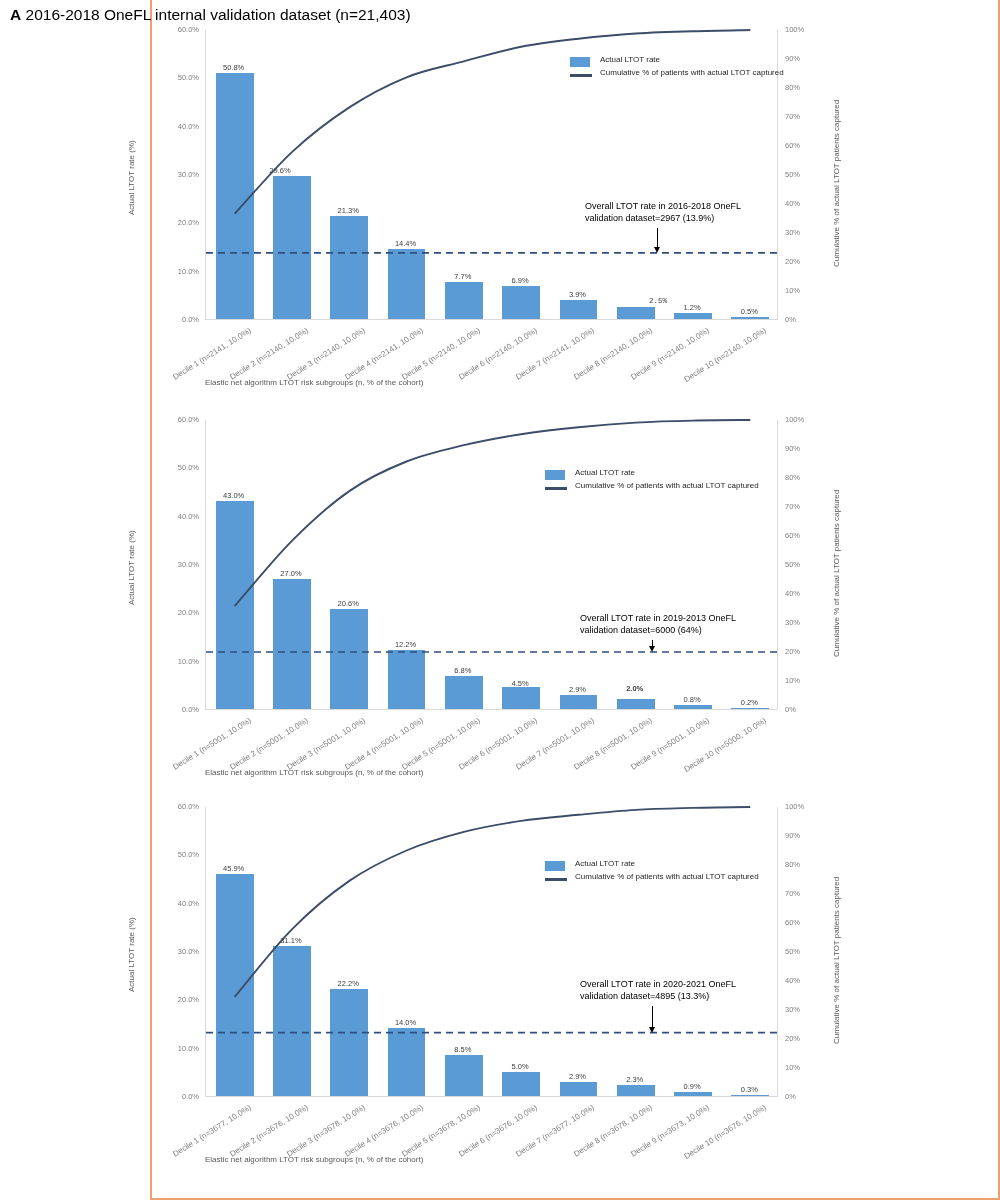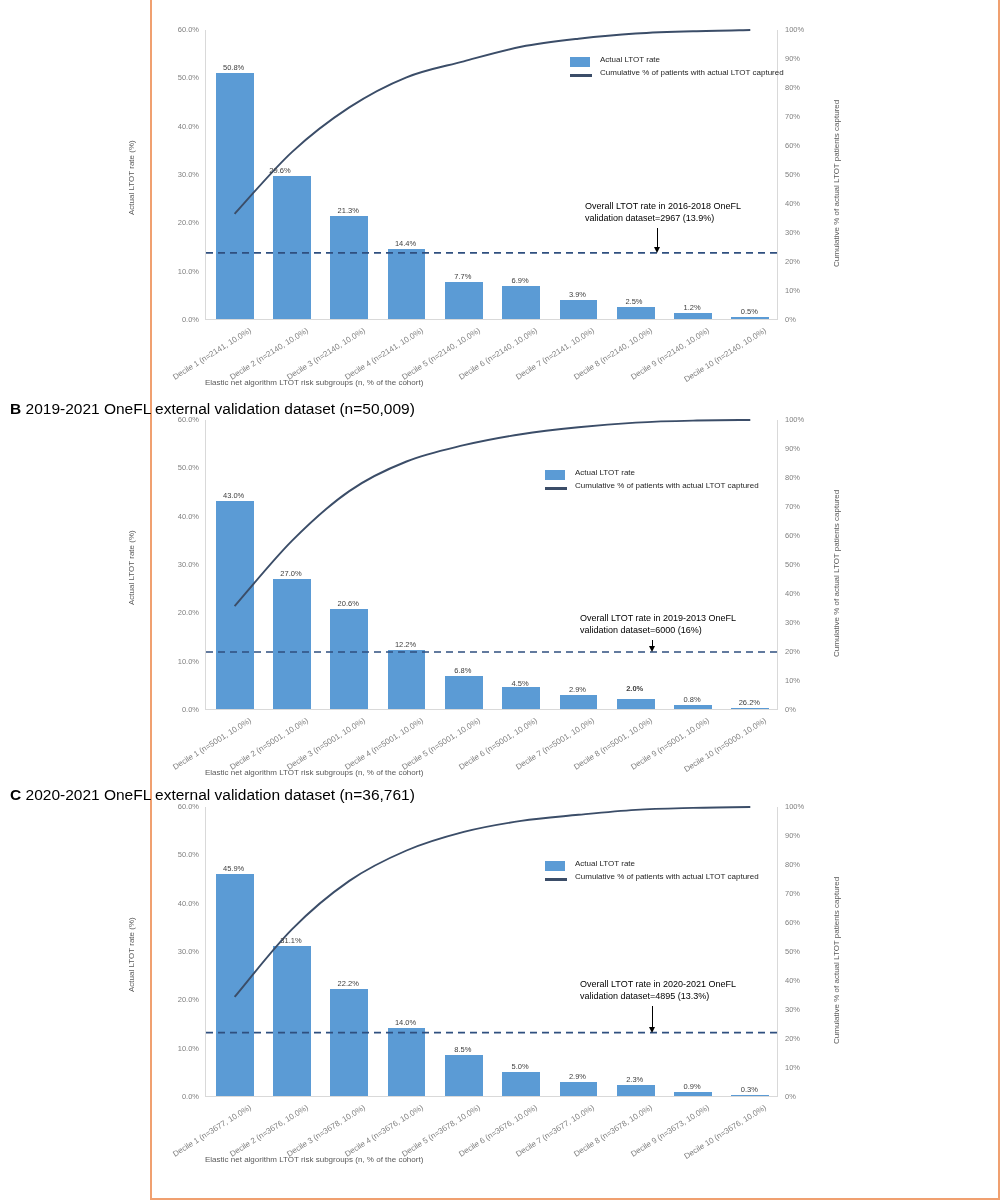--- a/index.html
+++ b/index.html
@@ -84,20 +84,21 @@
   }
   svg.overlay{ position:absolute; left:0; top:0; overflow:visible; }
 </style>
 </head>
 <body>
 
 <div id="figure-frame"></div>
 <div id="frame-right"></div>
 <div id="panels-root">
     <div class="panel" style="top: 0px; height: 390px;">
+      <div class="panel-title" style="top: 6px;"><b>A</b> <span>2016-2018 OneFL internal validation dataset (n=21,403)</span></div>
       <div class="plot" style="left: 205px; top: 30px; width: 573px; height: 290px;">
         <div class="bar" style="left: 9.741px; width: 37.818px; height: 245.533px;"></div>
         <div class="bar" style="left: 67.041px; width: 37.818px; height: 143.067px;"></div>
         <div class="bar" style="left: 124.341px; width: 37.818px; height: 102.95px;"></div>
         <div class="bar" style="left: 181.641px; width: 37.818px; height: 69.6px;"></div>
         <div class="bar" style="left: 238.941px; width: 37.818px; height: 37.2167px;"></div>
         <div class="bar" style="left: 296.241px; width: 37.818px; height: 33.35px;"></div>
         <div class="bar" style="left: 353.541px; width: 37.818px; height: 18.85px;"></div>
         <div class="bar" style="left: 410.841px; width: 37.818px; height: 12.0833px;"></div>
         <div class="bar" style="left: 468.141px; width: 37.818px; height: 5.8px;"></div>
@@ -135,21 +136,21 @@
       <div class="barlabel" style="left: 318.25px; width: 60px; top: 206.05px;">21.3%</div>
       <div class="xlabel" style="left: 262.25px; width: 100px; top: 326px;">Decile 3 (n=2140, 10.0%)</div>
       <div class="barlabel" style="left: 375.55px; width: 60px; top: 239.4px;">14.4%</div>
       <div class="xlabel" style="left: 319.55px; width: 100px; top: 326px;">Decile 4 (n=2141, 10.0%)</div>
       <div class="barlabel" style="left: 432.85px; width: 60px; top: 271.783px;">7.7%</div>
       <div class="xlabel" style="left: 376.85px; width: 100px; top: 326px;">Decile 5 (n=2140, 10.0%)</div>
       <div class="barlabel" style="left: 490.15px; width: 60px; top: 275.65px;">6.9%</div>
       <div class="xlabel" style="left: 434.15px; width: 100px; top: 326px;">Decile 6 (n=2140, 10.0%)</div>
       <div class="barlabel" style="left: 547.45px; width: 60px; top: 290.15px;">3.9%</div>
       <div class="xlabel" style="left: 491.45px; width: 100px; top: 326px;">Decile 7 (n=2141, 10.0%)</div>
-      <div class="barlabel" style="left: 604px; width: 60px; top: 296.917px;">2.5%</div>
+      <div class="barlabel" style="left: 628px; width: 60px; top: 296.917px; font-family: Liberation Mono, monospace;">2.5%</div>
       <div class="xlabel" style="left: 548.75px; width: 100px; top: 326px;">Decile 8 (n=2140, 10.0%)</div>
       <div class="barlabel" style="left: 662.05px; width: 60px; top: 303.2px;">1.2%</div>
       <div class="xlabel" style="left: 606.05px; width: 100px; top: 326px;">Decile 9 (n=2140, 10.0%)</div>
       <div class="barlabel" style="left: 719.35px; width: 60px; top: 306.583px;">0.5%</div>
       <div class="xlabel" style="left: 663.35px; width: 100px; top: 326px;">Decile 10 (n=2140, 10.0%)</div>
       <div class="legend" style="left: 570px; top: 55px;">
         <div class="legend-row">
           <span class="legend-swatch"></span>
           <span class="legend-text">Actual LTOT rate</span>
         </div>
@@ -159,21 +160,20 @@
         </div>
       </div>
       <div class="annot" style="left: 585px; top: 200px;">
         <div>Overall LTOT rate in 2016-2018 OneFL</div>
         <div>validation dataset=2967 (13.9%)</div>
       </div>
       <div class="annot-arrow" style="left: 657px; top: 228px; height: 18.8167px;"></div>
       <div class="annot-head" style="left: 654px; top: 246.817px;"></div>
     </div>
     <div class="panel" style="top: 390px; height: 390px;">
-      <div class="panel-title" style="top: 10px;"><b>B</b> <span>2019-2021 OneFL external validation dataset (n=50,009)</span></div>
       <div class="plot" style="left: 205px; top: 30px; width: 573px; height: 290px;">
         <div class="bar" style="left: 9.741px; width: 37.818px; height: 207.833px;"></div>
         <div class="bar" style="left: 67.041px; width: 37.818px; height: 130.5px;"></div>
         <div class="bar" style="left: 124.341px; width: 37.818px; height: 99.5667px;"></div>
         <div class="bar" style="left: 181.641px; width: 37.818px; height: 58.9667px;"></div>
         <div class="bar" style="left: 238.941px; width: 37.818px; height: 32.8667px;"></div>
         <div class="bar" style="left: 296.241px; width: 37.818px; height: 21.75px;"></div>
         <div class="bar" style="left: 353.541px; width: 37.818px; height: 14.0167px;"></div>
         <div class="bar" style="left: 410.841px; width: 37.818px; height: 9.66667px;"></div>
         <div class="bar" style="left: 468.141px; width: 37.818px; height: 3.86667px;"></div>
@@ -215,41 +215,40 @@
       <div class="barlabel" style="left: 432.85px; width: 60px; top: 276.133px;">6.8%</div>
       <div class="xlabel" style="left: 376.85px; width: 100px; top: 326px;">Decile 5 (n=5001, 10.0%)</div>
       <div class="barlabel" style="left: 490.15px; width: 60px; top: 289px;">4.5%</div>
       <div class="xlabel" style="left: 434.15px; width: 100px; top: 326px;">Decile 6 (n=5001, 10.0%)</div>
       <div class="barlabel" style="left: 547.45px; width: 60px; top: 294.983px;">2.9%</div>
       <div class="xlabel" style="left: 491.45px; width: 100px; top: 326px;">Decile 7 (n=5001, 10.0%)</div>
       <div class="barlabel" style="left: 604.75px; width: 60px; top: 294px; font-weight: bold;">2.0%</div>
       <div class="xlabel" style="left: 548.75px; width: 100px; top: 326px;">Decile 8 (n=5001, 10.0%)</div>
       <div class="barlabel" style="left: 662.05px; width: 60px; top: 305.133px;">0.8%</div>
       <div class="xlabel" style="left: 606.05px; width: 100px; top: 326px;">Decile 9 (n=5001, 10.0%)</div>
-      <div class="barlabel" style="left: 719.35px; width: 60px; top: 307.8px;">26.2%</div>
+      <div class="barlabel" style="left: 719.35px; width: 60px; top: 307.8px;">0.2%</div>
       <div class="xlabel" style="left: 663.35px; width: 100px; top: 326px;">Decile 10 (n=5000, 10.0%)</div>
       <div class="legend" style="left: 545px; top: 78px;">
         <div class="legend-row">
           <span class="legend-swatch"></span>
           <span class="legend-text">Actual LTOT rate</span>
         </div>
         <div class="legend-row">
           <span class="legend-line"></span>
           <span class="legend-text">Cumulative % of patients with actual LTOT captured</span>
         </div>
       </div>
       <div class="annot" style="left: 580px; top: 222px;">
         <div>Overall LTOT rate in 2019-2013 OneFL</div>
-        <div>validation dataset=6000 (16%)</div>
+        <div>validation dataset=6000 (64%)</div>
       </div>
       <div class="annot-arrow" style="left: 652px; top: 250px; height: 6px;"></div>
       <div class="annot-head" style="left: 649px; top: 256px;"></div>
     </div>
     <div class="panel" style="top: 775px; height: 425px;">
-      <div class="panel-title" style="top: 11px;"><b>C</b> <span>2020-2021 OneFL external validation dataset (n=36,761)</span></div>
       <div class="plot" style="left: 205px; top: 32px; width: 573px; height: 290px;">
         <div class="bar" style="left: 9.741px; width: 37.818px; height: 221.85px;"></div>
         <div class="bar" style="left: 67.041px; width: 37.818px; height: 150.317px;"></div>
         <div class="bar" style="left: 124.341px; width: 37.818px; height: 107.3px;"></div>
         <div class="bar" style="left: 181.641px; width: 37.818px; height: 67.6667px;"></div>
         <div class="bar" style="left: 238.941px; width: 37.818px; height: 41.0833px;"></div>
         <div class="bar" style="left: 296.241px; width: 37.818px; height: 24.1667px;"></div>
         <div class="bar" style="left: 353.541px; width: 37.818px; height: 14.0167px;"></div>
         <div class="bar" style="left: 410.841px; width: 37.818px; height: 11.1167px;"></div>
         <div class="bar" style="left: 468.141px; width: 37.818px; height: 4.35px;"></div>

